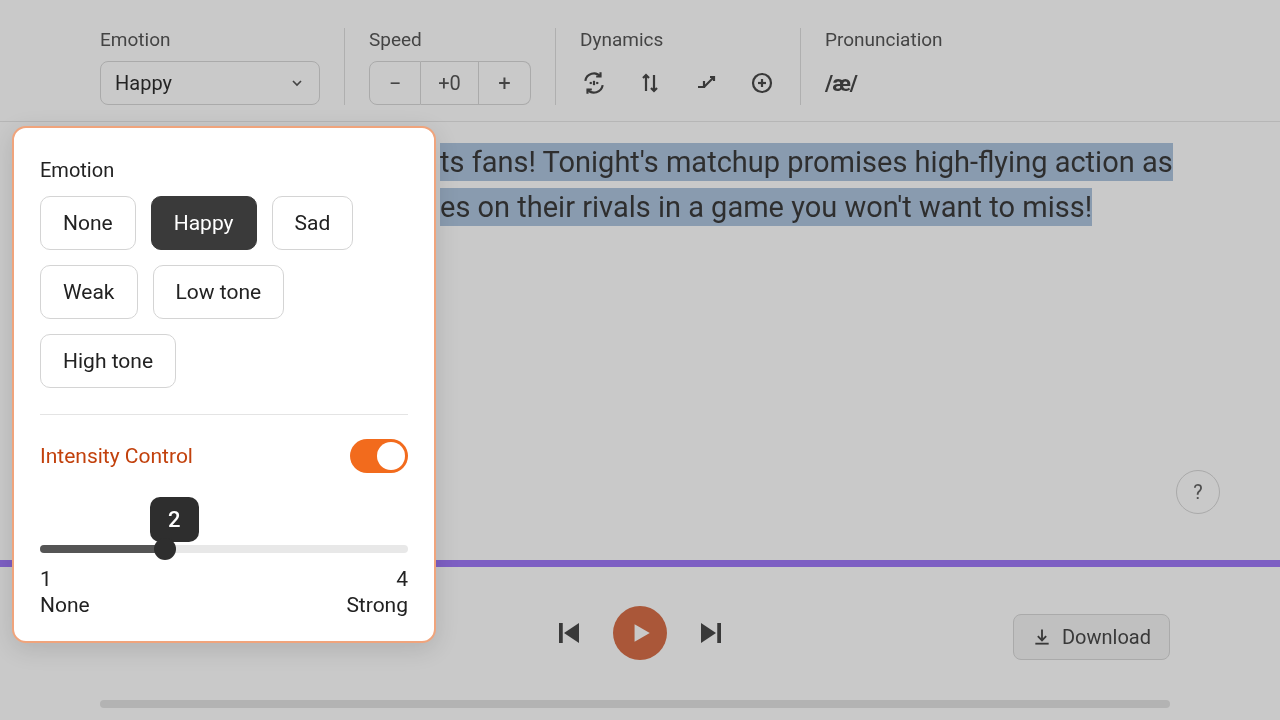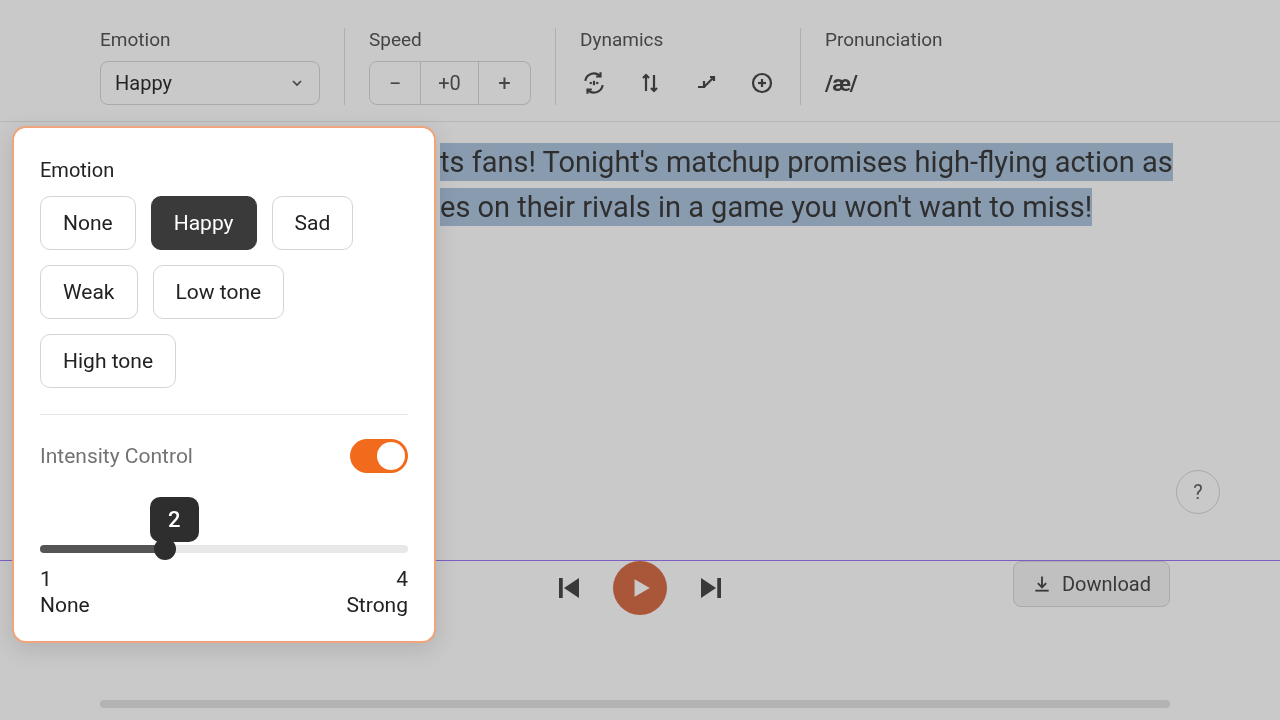--- a/index.html
+++ b/index.html
@@ -25,36 +25,36 @@
   .chev { width: 16px; height: 16px; }
 
   
   .text-area { position: absolute; top: 140px; left: 100px; right: 40px; font-size: 29px; line-height: 1.55; color: #111; }
   .highlight { background: #9db8d8; padding: 2px 0; }
 
   
   .help-btn { position: absolute; right: 60px; top: 470px; width: 44px; height: 44px; border: 1px solid #cfcfcf; border-radius: 50%; display:flex; align-items:center; justify-content:center; font-size: 20px; color:#444; background:#fff; }
 
   
-  .player { position: absolute; left: 0; right: 0; bottom: 60px; height: 100px; border-top: 1px solid #8b5cf6; background:#fff; display:flex; align-items:flex-start; justify-content:center;text-decoration:underline; }
+  .player { position: absolute; left: 0; right: 0; bottom: 60px; height: 100px; border-top: 7px solid #8b5cf6; background:#fff; display:flex; align-items:flex-end; justify-content:center;text-decoration:underline; }
   .player-center { display:flex; align-items:center; gap: 26px; }
   .skip-btn { width:36px; height:36px; display:flex; align-items:center; justify-content:center; color:#222; }
   .play-btn { width: 54px; height: 54px; border-radius: 50%; background: #cf5122; color:#fff; display:flex; align-items:center; justify-content:center; }
   .download-btn { position: absolute; right: 110px; display:flex; align-items:center; gap:10px; padding: 10px 18px; border: 1px solid #d0d0d0; background:#f1f1f1; border-radius: 8px; font-size:20px; color:#222; }
   .progress-track { position:absolute; left:100px; right:110px; bottom:12px; height: 8px; background:#ddd; border-radius: 4px; }
 
   
   .popup { position: absolute; left: 12px; top: 126px; width: 424px; background: #fff; border: 2px solid #f0a47c; border-radius: 14px; z-index: 10; padding: 30px 26px 24px 26px; box-shadow: 0 6px 24px rgba(0,0,0,0.12); }
   .popup-label { font-size: 20px; color:#222; margin-bottom: 14px; }
   .chips { display:flex; flex-wrap:wrap; gap: 15px; margin-bottom: 26px; }
   .chip { padding: 14px 22px; border: 1px solid #d4d4d4; border-radius: 10px; font-size: 21px; color:#222; background:#fff; }
   .chip.active { background:#3a3a3a; color:#fff; border-color:#3a3a3a; }
   .divider { border-top:1px solid #e4e4e4; margin: 0 0 24px 0; }
   .row-between { display:flex; align-items:center; justify-content:space-between; margin-bottom: 24px; }
-  .section-label { font-size: 21px; color:#737373; }
+  .section-label { font-size: 21px; color:#c2410c; }
   .toggle { width: 58px; height: 34px; background:#f26b1d; border-radius: 17px; position:relative; }
   .toggle-knob { position:absolute; right:3px; top:3px; width:28px; height:28px; background:#fff; border-radius:50%; }
   .slider-wrap { position:relative; padding-top: 48px; }
   .slider-tooltip { position:absolute; left: 110px; top: 0; background:#2e2e2e; color:#fff; padding: 10px 18px; font-size: 22px; border-radius: 10px; font-weight:500; }
   .slider-track { width:100%; height: 8px; background:#e8e8e8; border-radius: 4px; position:relative; }
   .slider-fill { position:absolute; left:0; top:0; height:100%; width: 34%; background:#555; border-radius:4px; }
   .slider-thumb { position:absolute; left: 34%; top:50%; transform:translate(-50%,-50%); width:22px; height:22px; background:#2e2e2e; border-radius:50%; }
   .slider-labels { display:flex; justify-content:space-between; margin-top: 14px; }
   .slider-num { font-size: 21px; color:#222; }
   .slider-txt { font-size: 21px; color:#222; }

